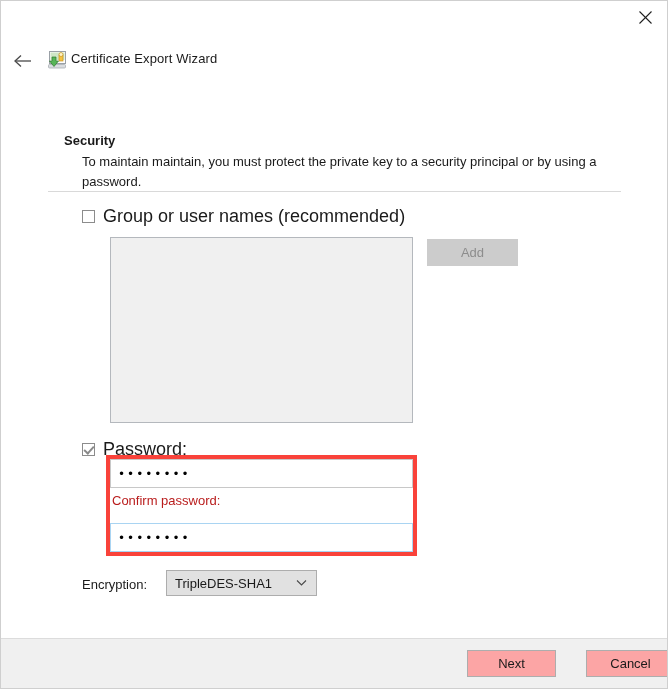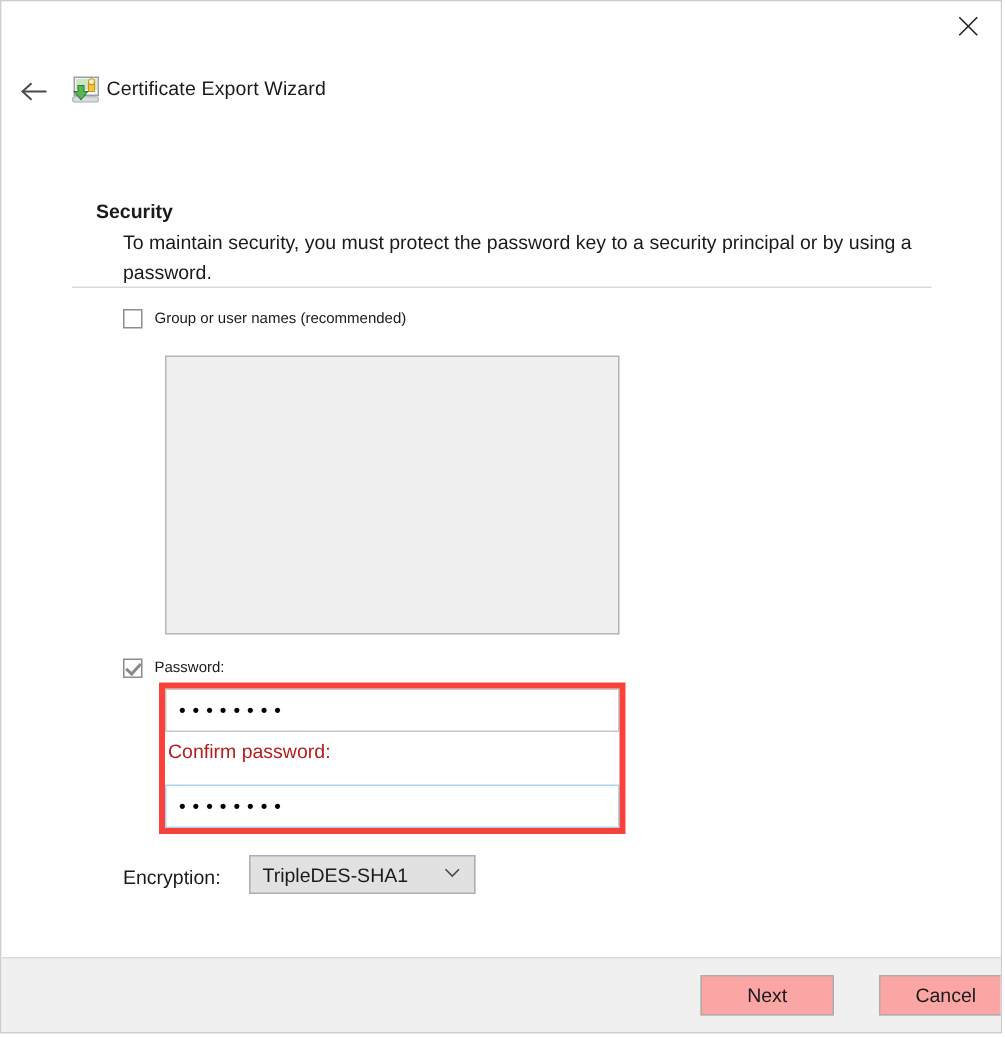--- a/index.html
+++ b/index.html
@@ -105,21 +105,21 @@
     height: 1px;
     background: #d9d9d9;
   }
 
   
   .cb-row {
     position: absolute;
     display: flex;
     align-items: center;
     gap: 8px;
-    font-size: 10px;
+    font-size: 18px;
     color: #1a1a1a;
     cursor: default;
   }
   .cb-group { left: 81px; top: 117px; }
   .cb-pass  { left: 81px; top: 350px; text-align: center; }
 
   .checkbox {
     width: 13px;
     height: 13px;
     border: 1px solid #8c8c8c;
@@ -325,30 +325,31 @@
         <polygon points="7,9 11,9 11,13 13.5,13 9,18.5 4.5,13 7,13" fill="#58b558" stroke="#2f7a2f" stroke-width="0.7"></polygon>
       </svg>
     </div>
 
     <div class="wiz-title">Certificate Export Wizard</div>
   </div>
 
   <div class="content">
 
     <div class="sec-heading">Security</div>
-    <div class="sec-desc">To maintain security, you must protect the password key to a security principal or by using a password.</div>
+    <div class="sec-desc">To maintain maintain, you must protect the private key to a security principal or by using a password.</div>
     <div class="hr"></div>
 
     <div class="cb-row cb-group">
       <span class="checkbox"></span>
       <span>Group or user names (recommended)</span>
     </div>
 
     <div class="listbox"></div>
 
+    <div class="side-btn btn-add">Add</div>
 
     <div class="cb-row cb-pass">
       <span class="checkbox checked"></span>
       <span>Password:</span>
     </div>
 
     <div class="pass-block">
       <div class="pw-field pw-1">
         <span class="pw-dots">••••••••</span>
       </div>

